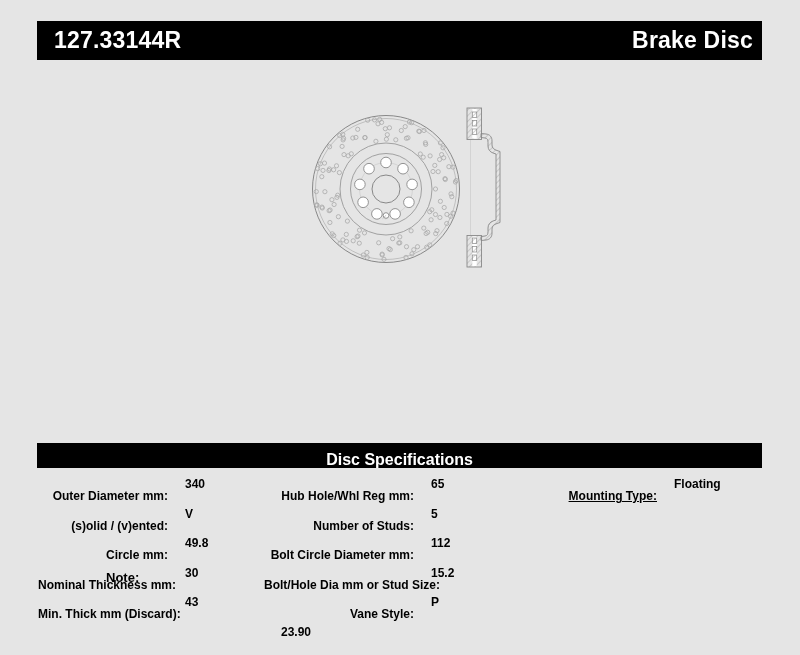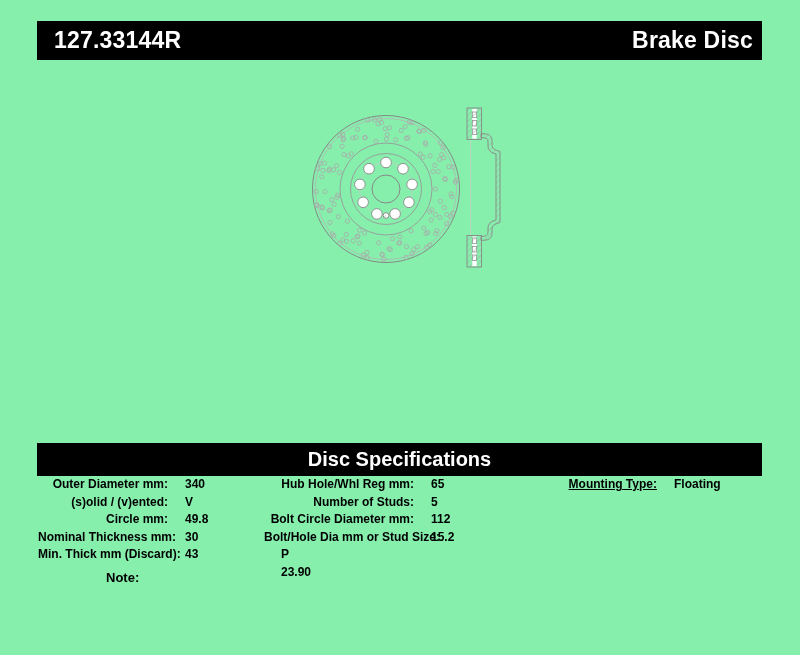--- a/index.html
+++ b/index.html
@@ -1,28 +1,28 @@
 <!DOCTYPE html>
 <html><head>
 <meta charset="utf-8">
 <style>
   html,body{margin:0;padding:0;background:#fff;}
-  .page{position:relative;width:800px;height:655px;background:#86efac;overflow:hidden;
+  .page{position:relative;width:800px;height:655px;background:#e5e5e5;overflow:hidden;
         font-family:"Liberation Sans",sans-serif;color:#000;}
   .bar{position:absolute;left:37px;width:725px;background:#000;color:#fff;box-sizing:border-box;}
   .header-bar{top:21px;height:39px;display:flex;align-items:center;justify-content:space-between;
               padding:0 9px 0 17px;font-size:23px;font-weight:bold;letter-spacing:0.2px;}
-  .section-bar{top:443px;height:33px;font-size:20px;font-weight:bold;text-align:center;line-height:33px;}
+  .section-bar{top:443px;height:25px;font-size:16px;font-weight:bold;text-align:center;line-height:33px;}
   .drawing-svg{position:absolute;left:295px;top:95px;}
   .specs-col{position:absolute;top:476px;font-size:12px;font-weight:bold;line-height:17.5px;}
   .col1{left:38px;}
   .col2{left:264px;}
   .col3{left:540px;}
   .spec-row{display:flex;white-space:nowrap;}
-  .spec-label{display:inline-block;text-align:right;}
+  .spec-label{display:inline-block;text-align:right;margin-top:12px;}
   .col1 .spec-label{width:130px;}
   .col2 .spec-label{width:150px;}
   .col3 .spec-label{width:117px;text-decoration:underline;}
   .spec-value{margin-left:17px;}
   .note{position:absolute;left:106px;top:570px;font-size:13px;font-weight:bold;}
 </style>
 </head>
 <body>
 
 <div class="page">
@@ -262,20 +262,21 @@
       </div>
       <div class="spec-row">
         <span class="spec-label">Bolt Circle Diameter mm:</span>
         <span class="spec-value">112</span>
       </div>
       <div class="spec-row">
         <span class="spec-label">Bolt/Hole Dia mm or Stud Size:</span>
         <span class="spec-value">15.2</span>
       </div>
       <div class="spec-row">
+        <span class="spec-label">Vane Style:</span>
         <span class="spec-value">P</span>
       </div>
       <div class="spec-row">
         <span class="spec-value">23.90</span>
       </div>
     </div>
   <div class="specs-col col3">
       <div class="spec-row">
         <span class="spec-label">Mounting Type:</span>
         <span class="spec-value">Floating</span>

